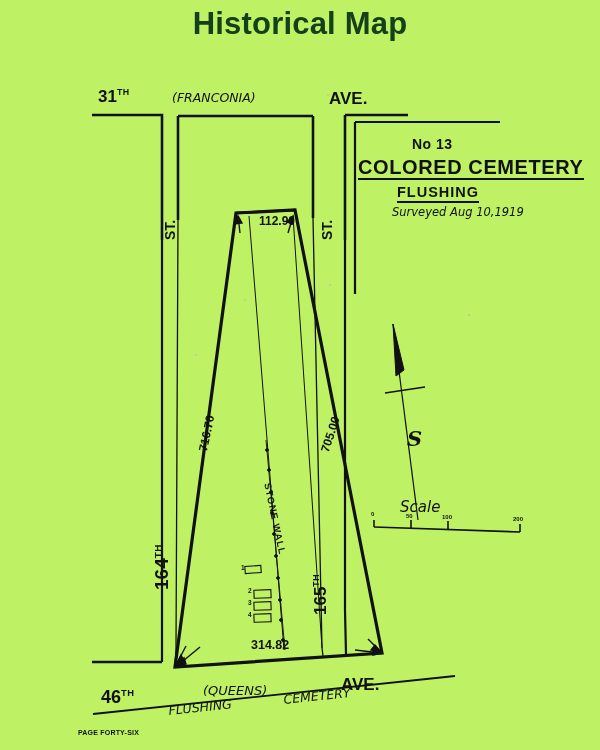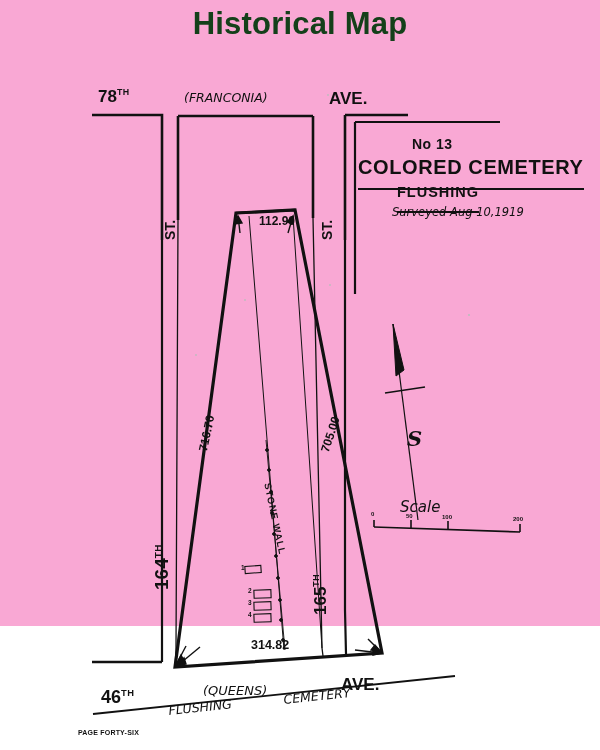--- a/index.html
+++ b/index.html
@@ -11,22 +11,22 @@
   body {
     width: 600px;
     height: 750px;
     overflow: hidden;
     font-family: "Liberation Sans", sans-serif;
     position: relative;
   }
   #page {
     position: relative;
     width: 600px;
-    height: 626px;
-    background: #f9a8d4;
+    height: 750px;
+    background: #bef264;
   }
   #title {
     position: absolute;
     top: 2px;
     left: 0;
     width: 600px;
     text-align: center;
     font-family: "Liberation Sans", sans-serif;
     font-weight: bold;
     font-size: 31px;
@@ -61,34 +61,34 @@
     font-family: "DejaVu Sans", sans-serif;
     font-style: italic;
   }
   .blk {
     font-family: "Liberation Sans", sans-serif;
     font-weight: bold;
   }
   .u-line {
     border-bottom: 2px solid #111;
     display: inline-block;
-    padding-bottom: 11px;
+    padding-bottom: 1px;
   }
   .sup {
     font-size: 0.52em;
     vertical-align: super;
     letter-spacing: 0.5px;
   }
   .rot90 {
     transform-origin: 0 0;
     transform: rotate(-90deg);
   }
   
   #lbl-45th { left: 98px; top: 38px; font-size: 17px; font-weight: bold; }
-  #lbl-franconia { left: 184px; top: 42px; font-size: 12.5px; }
+  #lbl-franconia { left: 172px; top: 42px; font-size: 12.5px; }
   #lbl-ave-top { left: 329px; top: 40px; font-size: 17px; font-weight: bold; }
   #lbl-46th { left: 101px; top: 638px; font-size: 18px; font-weight: bold; }
   #lbl-queens { left: 203px; top: 634px; font-size: 13px; }
   #lbl-ave-bot { left: 341px; top: 626px; font-size: 17px; font-weight: bold; }
   #lbl-st-left { left: 163px; top: 190px; font-size: 14px; font-weight: bold; }
   #lbl-st-right { left: 320px; top: 190px; font-size: 14px; font-weight: bold; }
   #lbl-164 { left: 152px; top: 540px; font-size: 19px; font-weight: bold; }
   #lbl-165 { left: 312px; top: 565px; font-size: 17px; font-weight: bold; }
   
   #cart-no { left: 412px; top: 87px; font-size: 14px; font-weight: bold; letter-spacing: 0.5px; }
@@ -229,21 +229,21 @@
         <circle cx="245" cy="250" r="0.9"></circle>
         <circle cx="196" cy="305" r="0.9"></circle>
         <circle cx="330" cy="235" r="0.9"></circle>
         <circle cx="469" cy="265" r="1.1"></circle>
         <circle cx="328" cy="45" r="0.9"></circle>
         <circle cx="264" cy="595" r="0.9"></circle>
       </g>
 
     </svg>
 
-    <div class="lbl blk" id="lbl-45th"><span>78</span><span class="sup">TH</span></div>
+    <div class="lbl blk" id="lbl-45th"><span>31</span><span class="sup">TH</span></div>
     <div class="lbl hand" id="lbl-franconia">(FRANCONIA)</div>
     <div class="lbl blk" id="lbl-ave-top">AVE.</div>
 
     <div class="lbl blk rot90" id="lbl-st-left">ST.</div>
     <div class="lbl blk rot90" id="lbl-st-right">ST.</div>
 
     <div class="lbl blk rot90" id="lbl-164"><span>164</span><span class="sup">TH</span></div>
     <div class="lbl blk rot90" id="lbl-165"><span>165</span><span class="sup">TH</span></div>
 
     <div class="lbl blk" id="lbl-46th"><span>46</span><span class="sup">TH</span></div>

